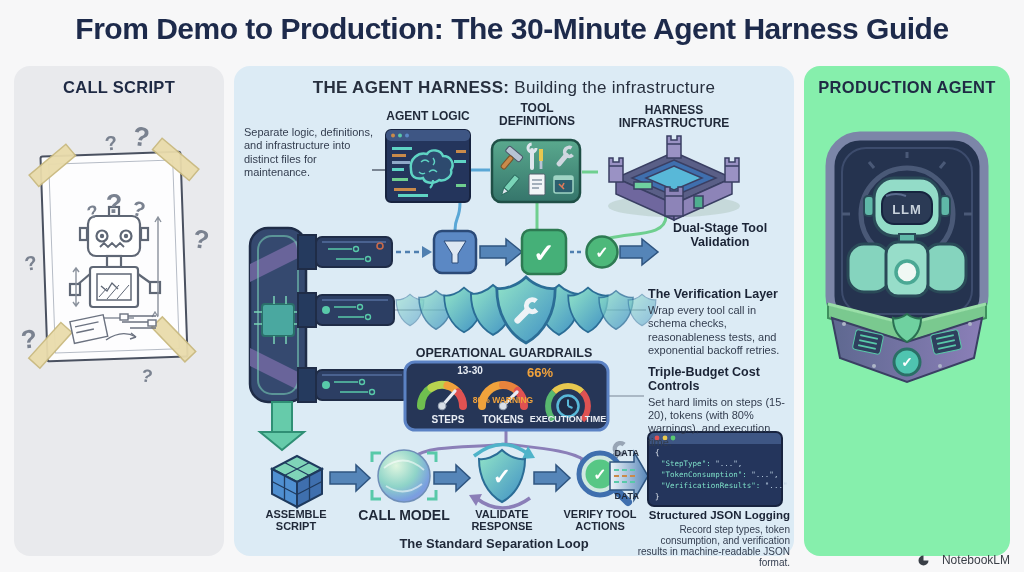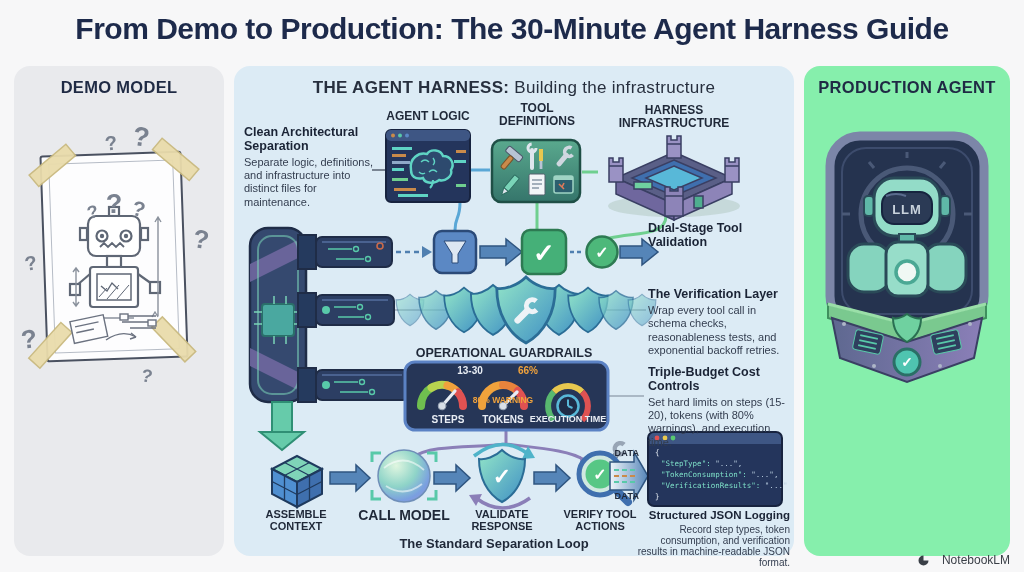--- a/index.html
+++ b/index.html
@@ -32,21 +32,21 @@
   .datatag{position:absolute;width:42px;text-align:center;font-size:9px;font-weight:800;color:#1f2838;letter-spacing:.3px;}
   #watermark{position:absolute;right:14px;bottom:5px;display:flex;align-items:center;gap:12px;
              font-size:12px;color:#3a3f47;font-weight:500;}
 </style>
 </head>
 <body>
 
 <div id="title" class="abs">From Demo to Production: The 30-Minute Agent Harness Guide</div>
 
 <section id="panel-demo" class="panel abs">
-  <h2>DEMO MODEL</h2>
+  <h2>CALL SCRIPT</h2>
   <svg class="psvg" width="210" height="490" viewBox="0 0 210 490">
     <g transform="rotate(-2 100 190)">
       <rect x="30" y="88" width="140" height="205" rx="2" fill="#fdfdfe" stroke="#4a5160" stroke-width="2"></rect>
       <rect x="38" y="96" width="124" height="189" fill="none" stroke="#b6bcc6" stroke-width="1"></rect>
     </g>
     <g fill="#e9dcab" stroke="#c9b97f" stroke-width="1.5" opacity=".95">
       <rect x="14" y="92" width="48" height="15" transform="rotate(-40 38 99)"></rect>
       <rect x="138" y="86" width="48" height="15" transform="rotate(40 162 93)"></rect>
       <rect x="12" y="272" width="48" height="15" transform="rotate(-48 36 279)"></rect>
       <rect x="136" y="266" width="48" height="15" transform="rotate(46 160 273)"></rect>
@@ -364,44 +364,43 @@
         <circle cx="431" cy="372" r="2.4" fill="#e8c84f"></circle>
         <circle cx="439" cy="372" r="2.4" fill="#58c970"></circle>
     </g>
   </svg>
 
   <div class="lbl" style="left:134px;top:44px;width:120px;">AGENT LOGIC</div>
   <div class="lbl" style="left:255px;top:36px;width:96px;">TOOL DEFINITIONS</div>
   <div class="lbl" style="left:382px;top:38px;width:116px;">HARNESS INFRASTRUCTURE</div>
 
   <div class="callout" style="left:10px;top:60px;width:132px;">
-    <div class="ct">Clean Architectural Separation</div>
     <div class="cb">Separate logic, definitions, and infrastructure into distinct files for maintenance.</div>
   </div>
-  <div class="callout" style="left:414px;top:156px;width:144px;">
+  <div class="callout" style="left:414px;top:156px;width:144px;text-align:center;">
     <div class="ct">Dual-Stage Tool Validation</div>
   </div>
   <div class="callout" style="left:414px;top:222px;width:144px;">
     <div class="ct">The Verification Layer</div>
     <div class="cb">Wrap every tool call in schema checks, reasonableness tests, and exponential backoff retries.</div>
   </div>
   <div class="callout" style="left:414px;top:300px;width:144px;">
     <div class="ct">Triple-Budget Cost Controls</div>
     <div class="cb">Set hard limits on steps (15-20), tokens (with 80% warnings), and execution time.</div>
   </div>
 
   <div class="lbl" style="left:175px;top:280px;width:190px;font-size:12.5px;">OPERATIONAL GUARDRAILS</div>
   <div class="gtxt white" style="left:214px;top:299px;width:44px;font-size:10px;">13-30</div>
-  <div class="gtxt orange" style="left:276px;top:299px;width:36px;font-size:10px;">66%</div>
+  <div class="gtxt orange" style="left:288px;top:299px;width:36px;font-size:13px;">66%</div>
   <div class="gtxt orange" style="left:228px;top:329px;width:82px;font-size:8.5px;">80% WARNING</div>
   <div class="gtxt white" style="left:178px;top:348px;width:72px;font-size:10px;">STEPS</div>
   <div class="gtxt white" style="left:233px;top:348px;width:72px;font-size:10px;">TOKENS</div>
   <div class="gtxt white" style="left:292px;top:348px;width:84px;font-size:9px;">EXECUTION TIME</div>
 
-  <div class="lbl" style="left:14px;top:442px;width:96px;font-size:11px;">ASSEMBLE CONTEXT</div>
+  <div class="lbl" style="left:14px;top:442px;width:96px;font-size:11px;">ASSEMBLE SCRIPT</div>
   <div class="lbl" style="left:122px;top:442px;width:96px;font-size:14px;">CALL MODEL</div>
   <div class="lbl" style="left:220px;top:442px;width:96px;font-size:11px;">VALIDATE RESPONSE</div>
   <div class="lbl" style="left:318px;top:442px;width:96px;font-size:11px;">VERIFY TOOL ACTIONS</div>
 
   <div class="datatag" style="left:372px;top:382px;">DATA</div>
   <div class="datatag" style="left:372px;top:425px;">DATA</div>
 
   <div id="code">
     <div>{</div>
     <div class="ind"><span class="jk">"StepType":</span><span class="jv"> "...",</span></div>

